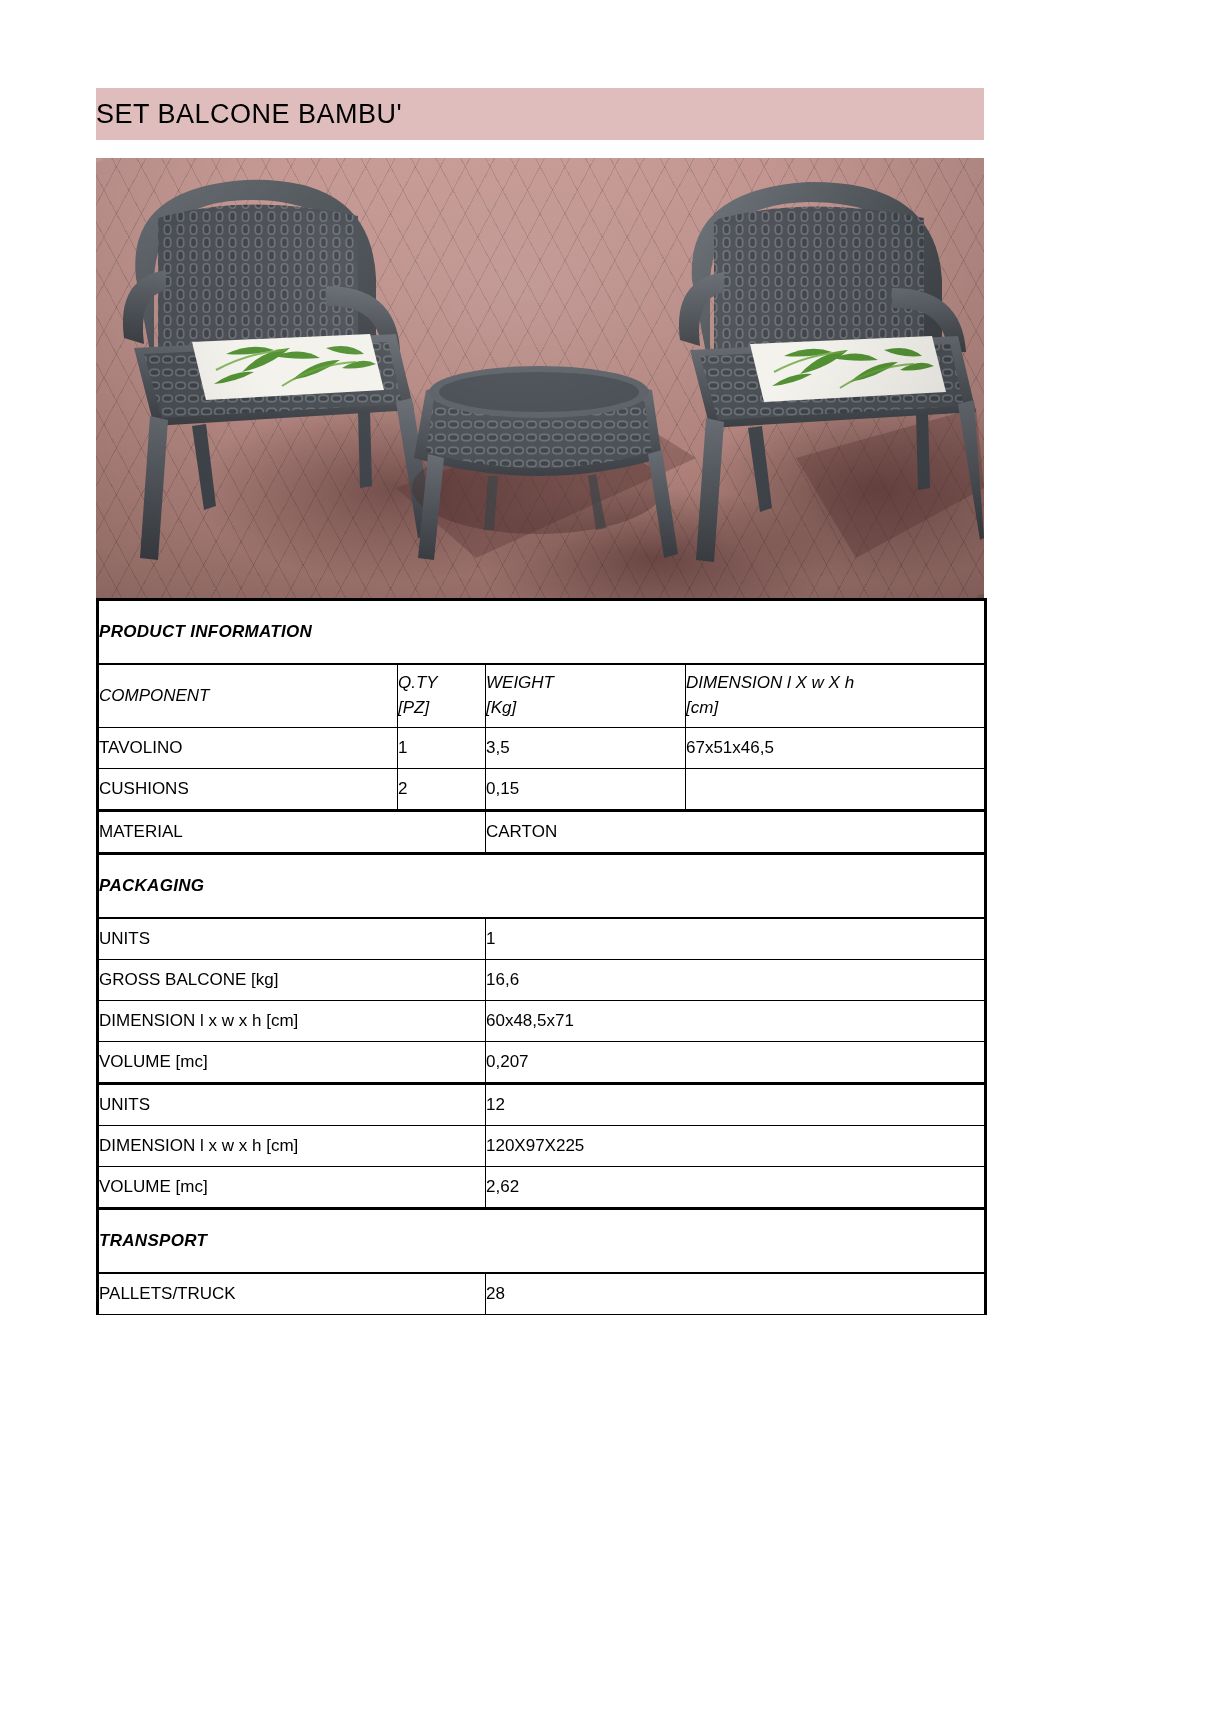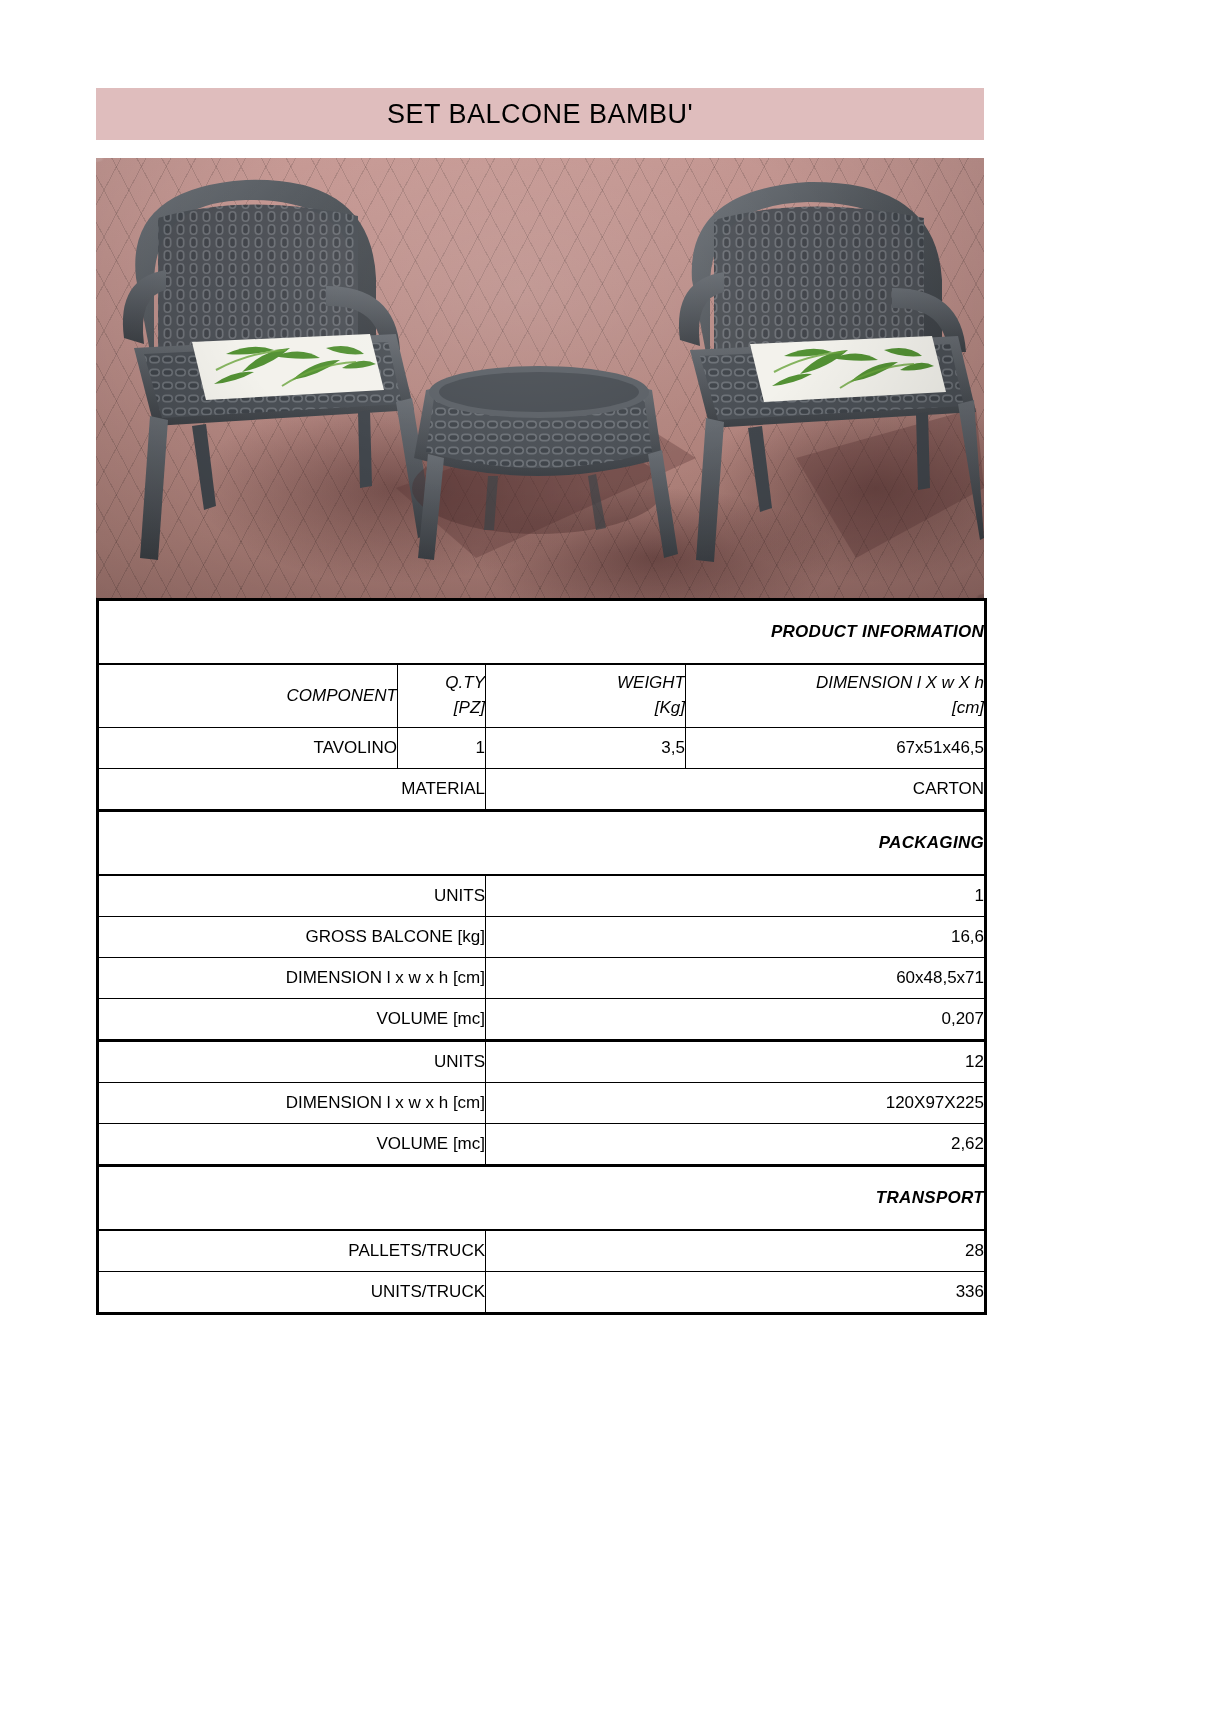--- a/index.html
+++ b/index.html
@@ -26,21 +26,21 @@
   
   .title-banner {
     position: absolute;
     left: 96px;
     top: 88px;
     width: 888px;
     height: 52px;
     background: #dfbdbd;
     display: flex;
     align-items: center;
-    justify-content: center;
+    justify-content: flex-start;
   }
   .title-banner .title-text {
     font-size: 27px;
     font-weight: 400;
     letter-spacing: 0.5px;
     color: #000000;
     font-family: "Liberation Sans", sans-serif;
   }
 
   
@@ -82,21 +82,21 @@
     left: 96px;
     top: 598px;
     width: 888px;
     border-collapse: collapse;
     table-layout: fixed;
     font-family: "Liberation Sans", sans-serif;
   }
   .data-table td {
     border: 1px solid #000000;
     padding: 0;
-    text-align: right;
+    text-align: left;
     vertical-align: middle;
     font-size: 17px;
     color: #000000;
     background: #ffffff;
   }
 
   .section-title-cell {
     height: 62px;
     font-size: 30px;
     font-weight: bold;
@@ -285,20 +285,26 @@
       </tr>
 
 
       <tr>
         <td class="body-cell label edge-left">TAVOLINO</td>
         <td class="body-cell">1</td>
         <td class="body-cell">3,5</td>
         <td class="body-cell edge-right">67x51x46,5</td>
       </tr>
 
+      <tr>
+        <td class="body-cell label edge-left group-end">CUSHIONS</td>
+        <td class="body-cell group-end">2</td>
+        <td class="body-cell group-end">0,15</td>
+        <td class="body-cell edge-right group-end empty-cell"></td>
+      </tr>
 
       <tr>
         <td class="body-cell label edge-left" colspan="2">MATERIAL</td>
         <td class="body-cell edge-right" colspan="2">CARTON</td>
       </tr>
 
       <tr>
         <td class="section-title-cell" colspan="4">PACKAGING</td>
       </tr>
       <tr>
@@ -333,21 +339,17 @@
       </tr>
 
       <tr>
         <td class="section-title-cell" colspan="4">TRANSPORT</td>
       </tr>
 
       <tr>
         <td class="body-cell label edge-left" colspan="2">PALLETS/TRUCK</td>
         <td class="body-cell edge-right" colspan="2">28</td>
       </tr>
-      <tr>
-        <td class="body-cell label edge-left edge-bottom" colspan="2">UNITS/TRUCK</td>
-        <td class="body-cell edge-right edge-bottom" colspan="2">336</td>
-      </tr>
 
     </tbody>
   </table>
 
 </div>
 
 </body></html>

